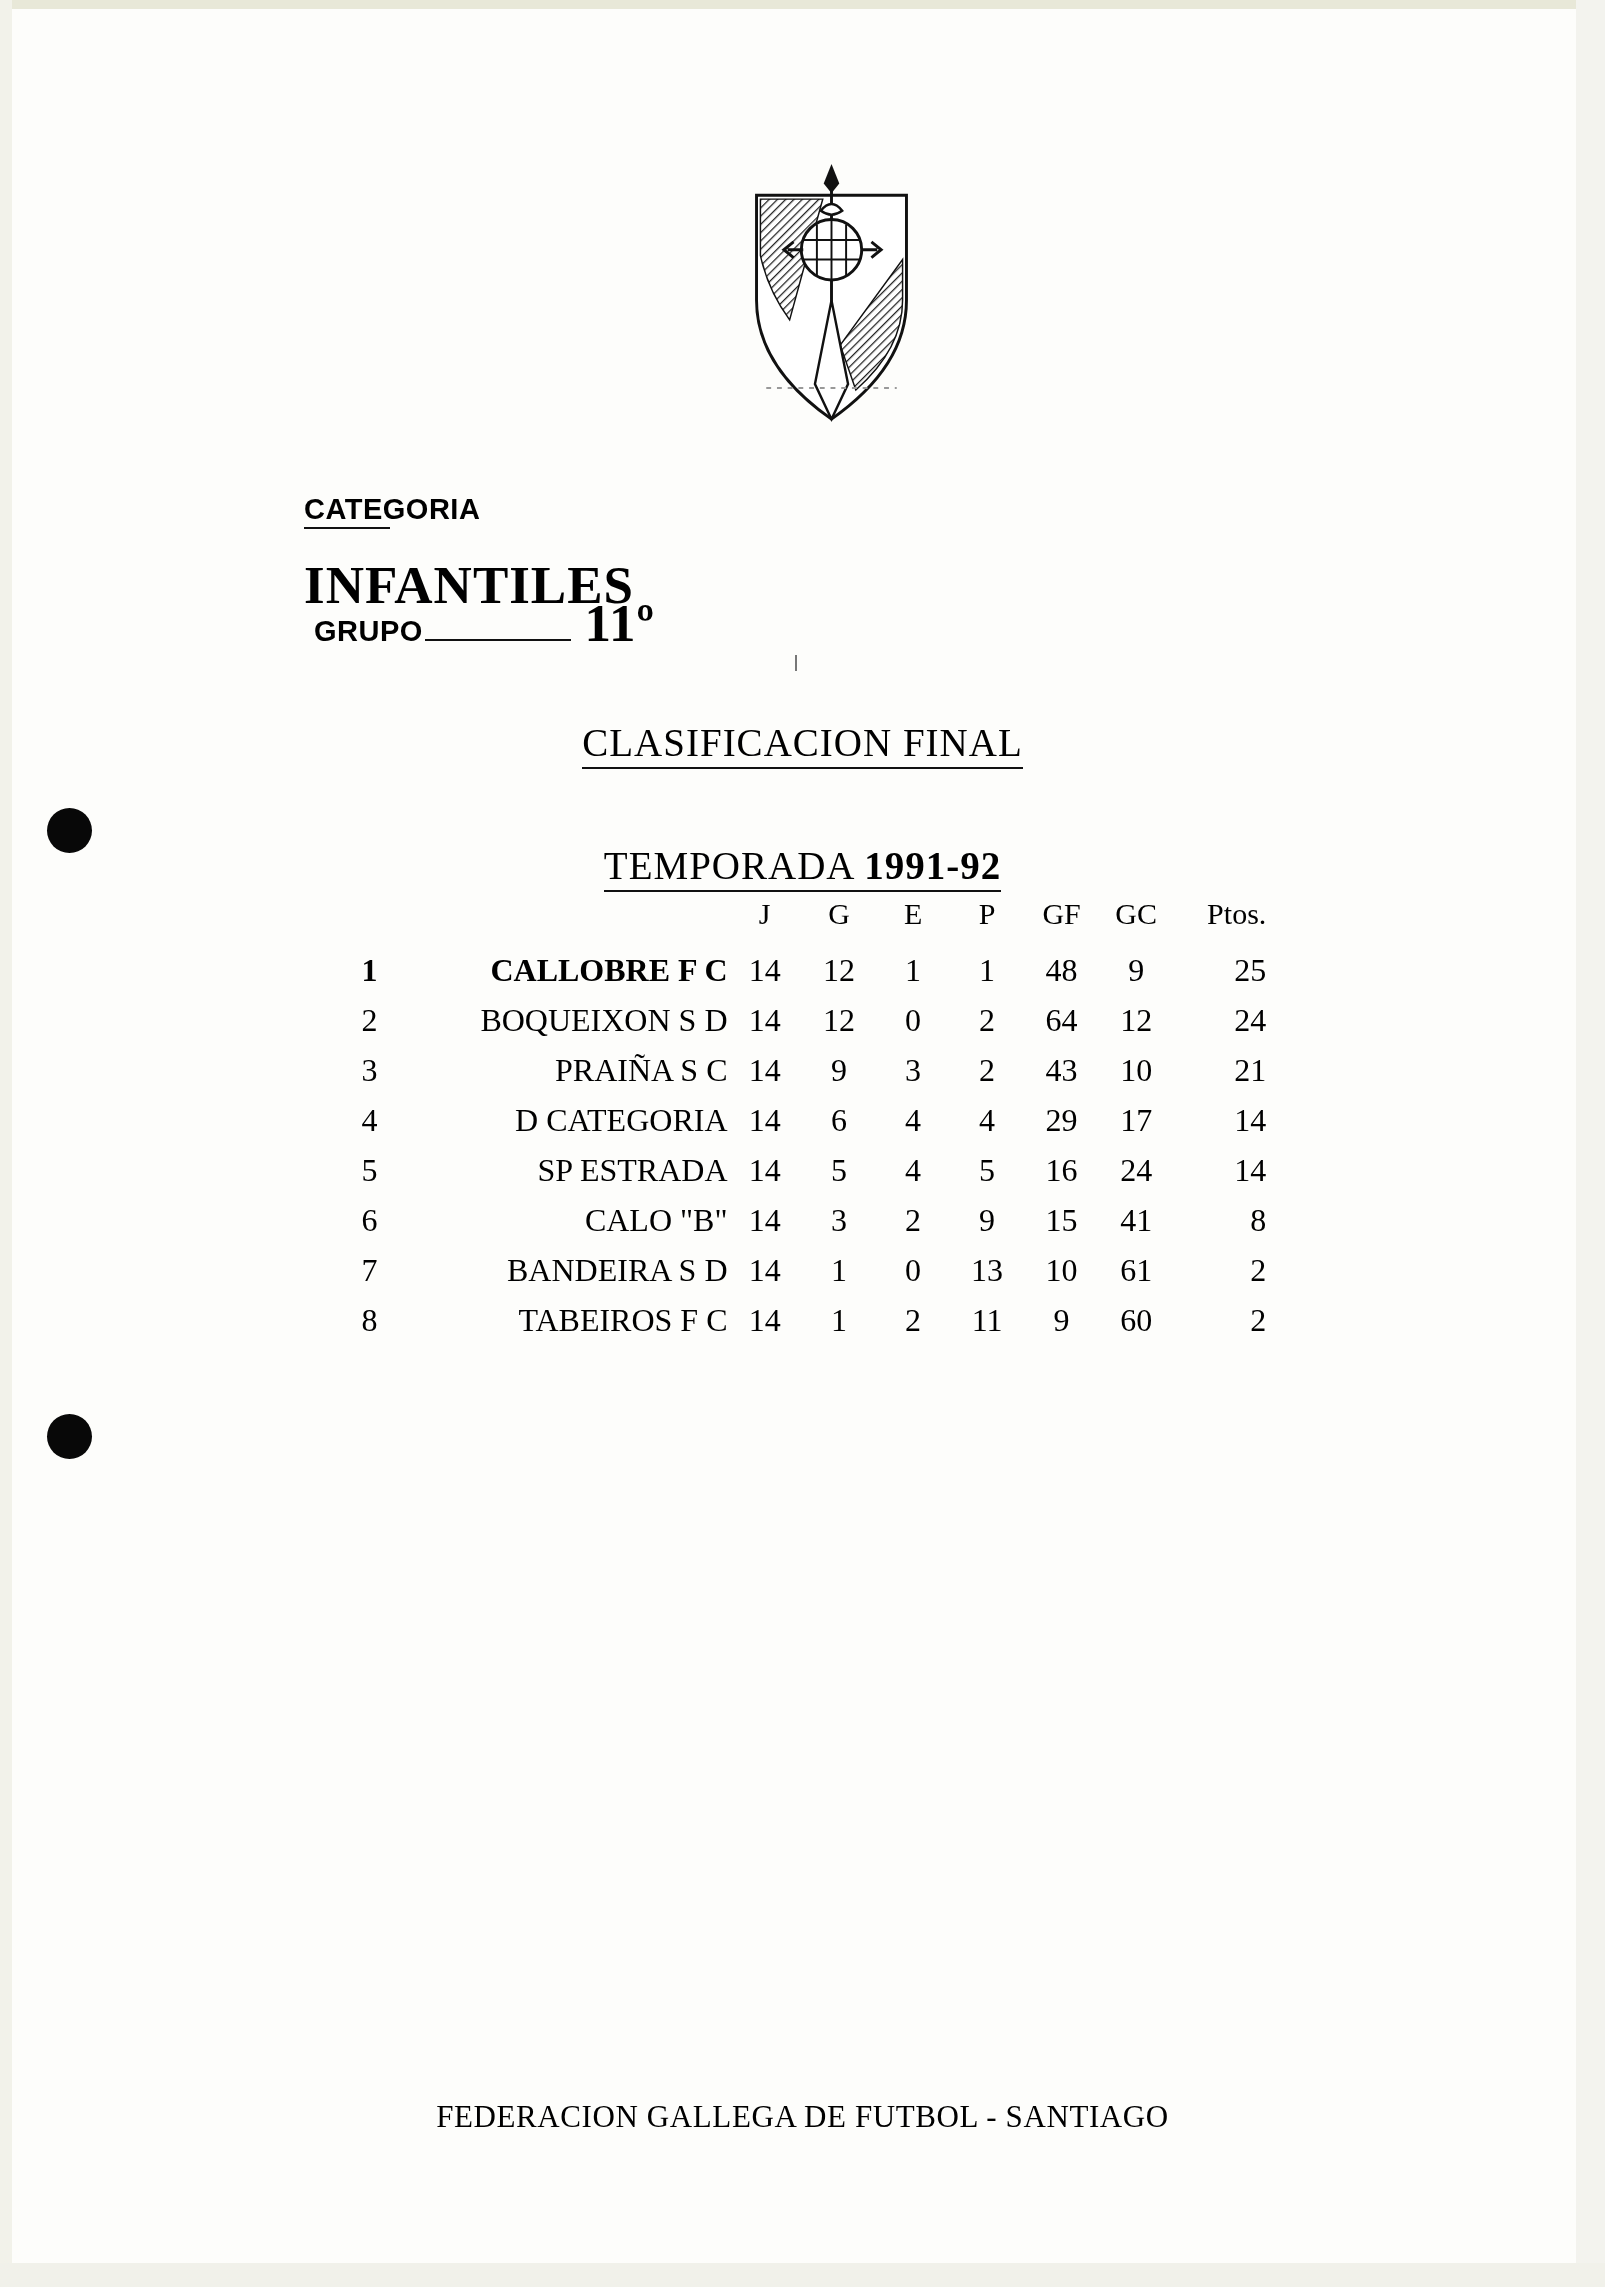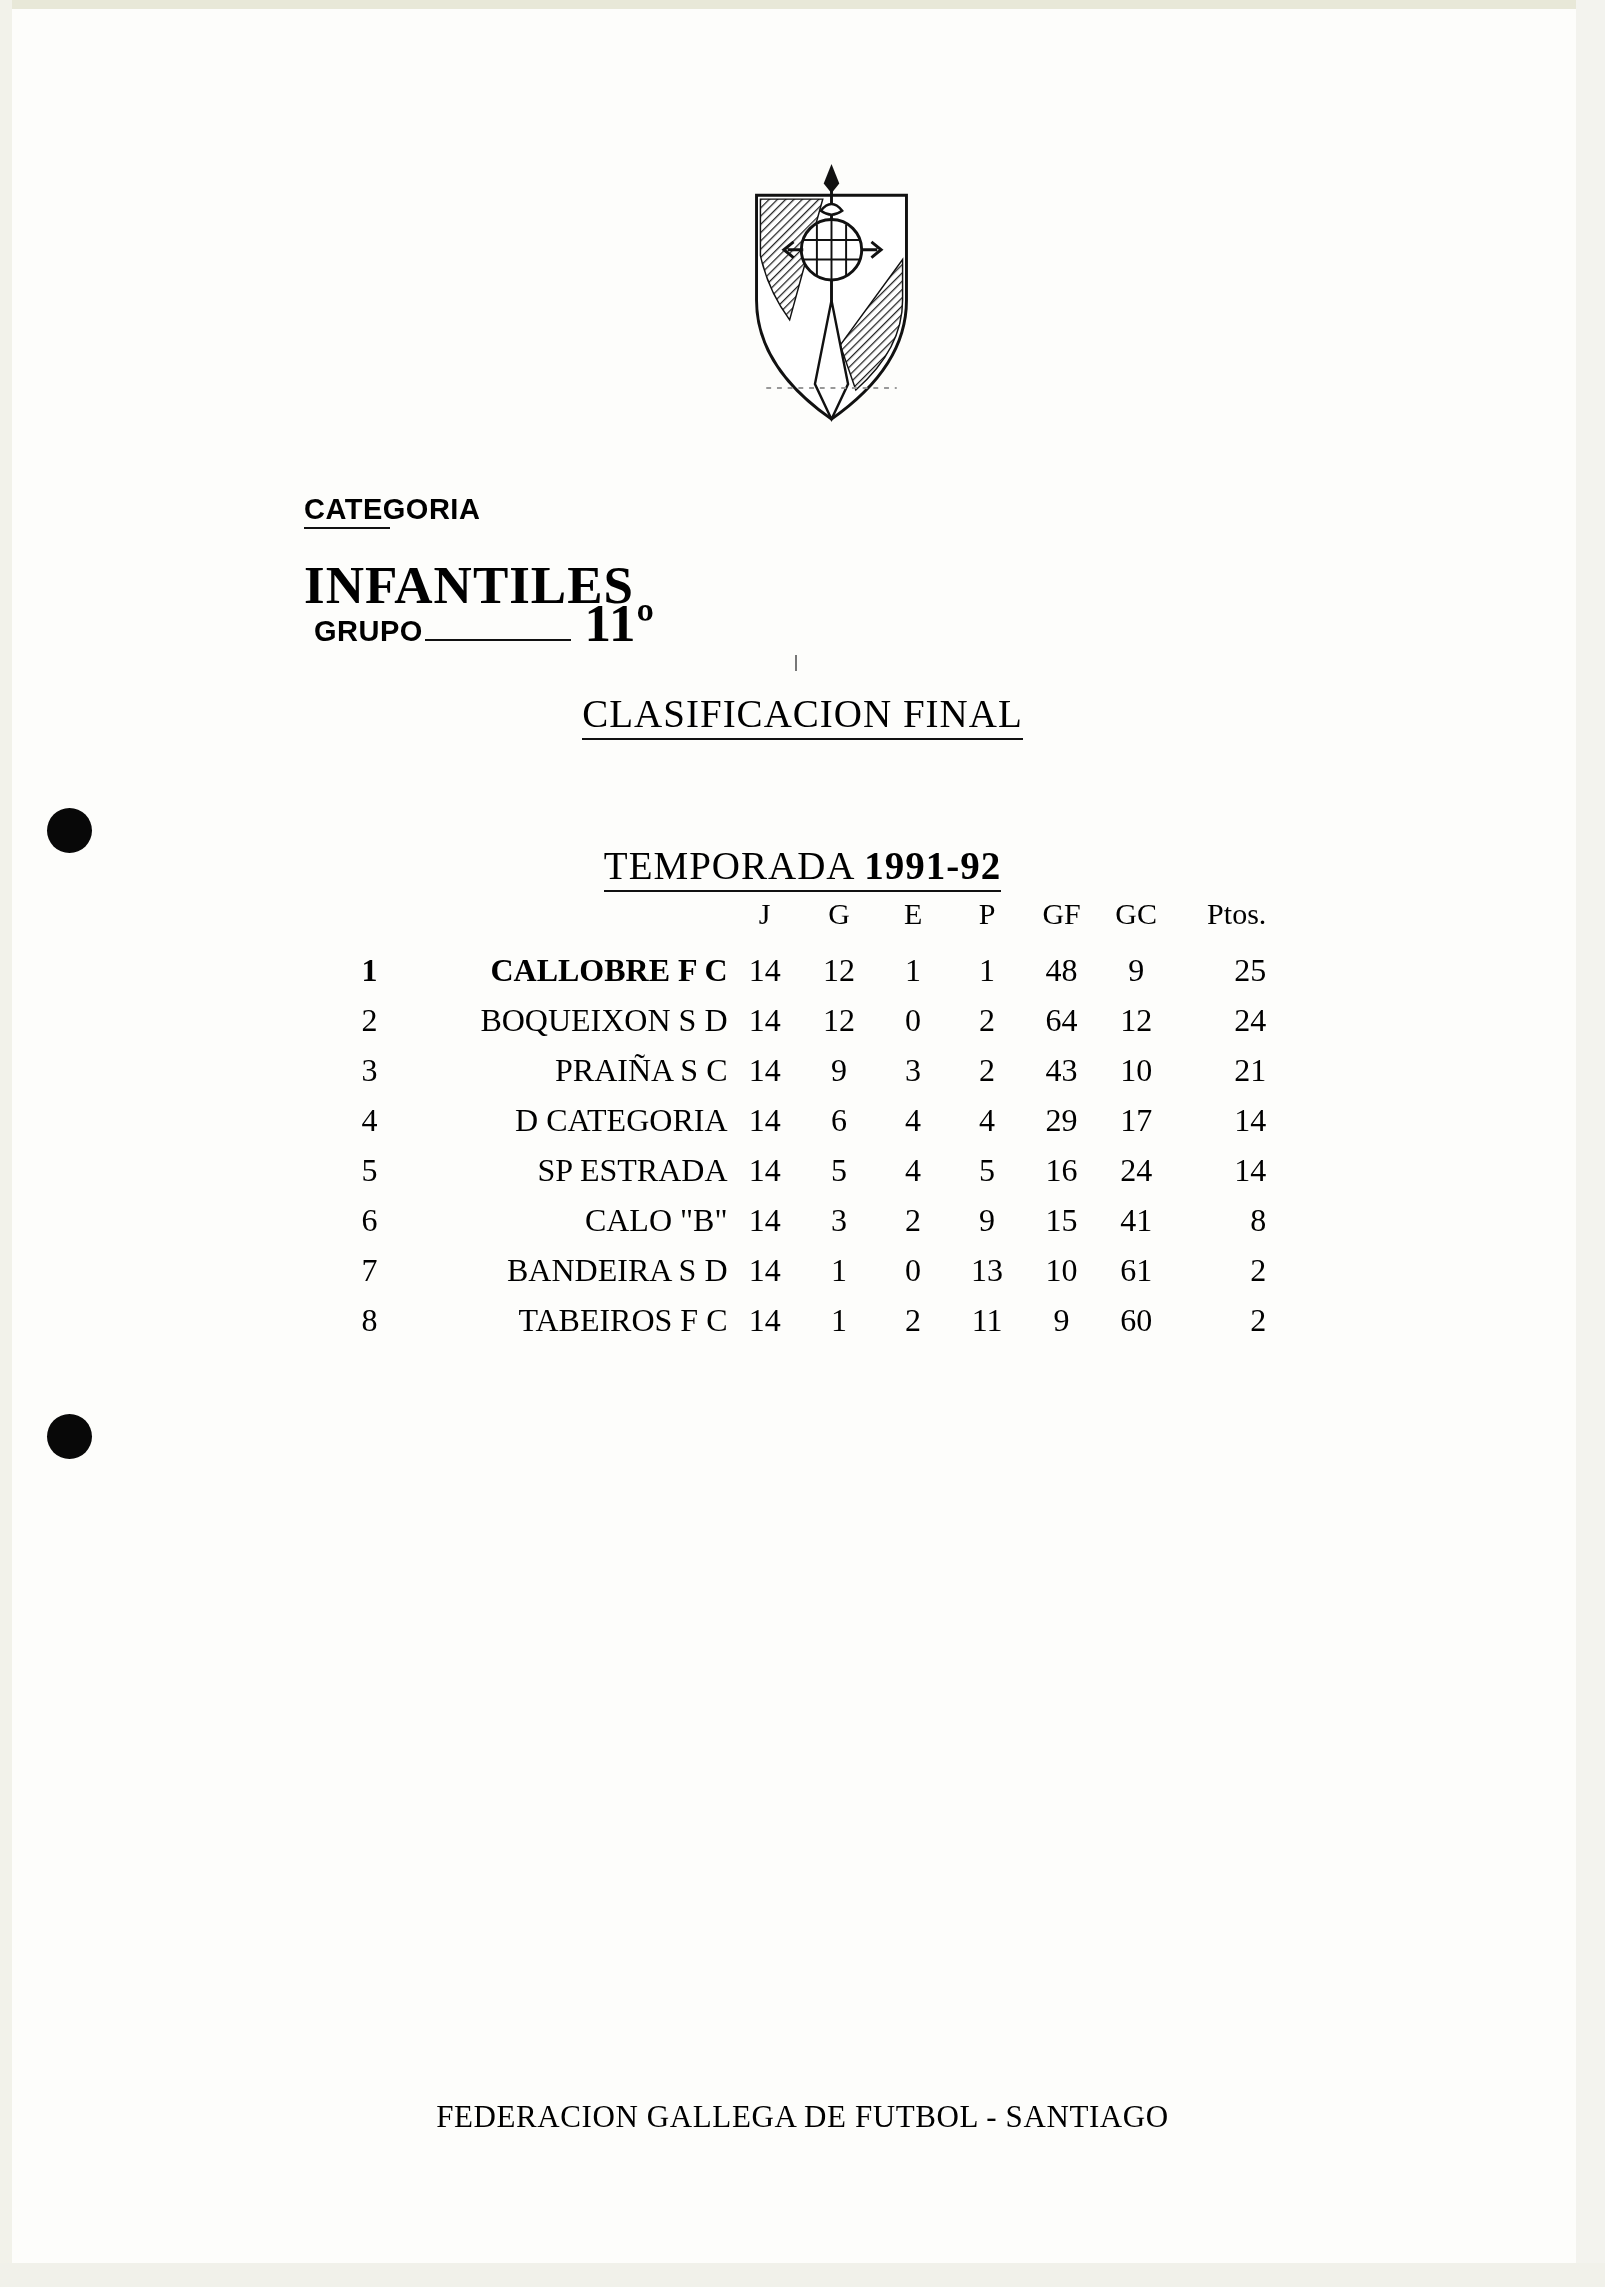--- a/index.html
+++ b/index.html
@@ -105,21 +105,21 @@
     background: #777;
   }
 
   
   .title-block {
     position: absolute;
     left: 0;
     width: 1605px;
     text-align: center;
   }
-  .t1 { top: 691px; text-align: center; }
+  .t1 { top: 720px; text-align: center; }
   .t2 { top: 795px; margin-top: 48px; }
   .title-text {
     font-size: 39px;
     letter-spacing: 1px;
     display: inline-block;
     border-bottom: 2px solid #111;
     padding-bottom: 2px;
   }
   .title-text .bold {
     font-weight: bold;

